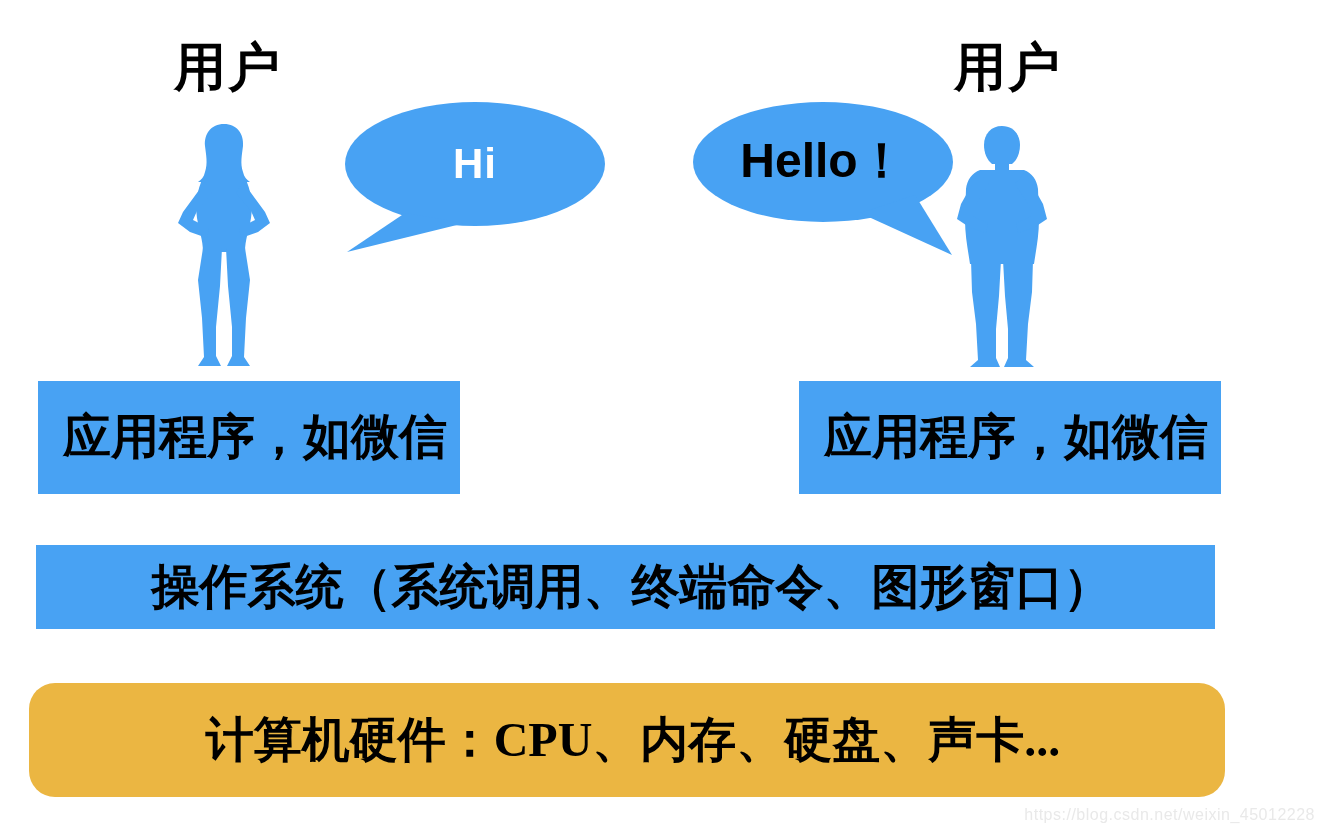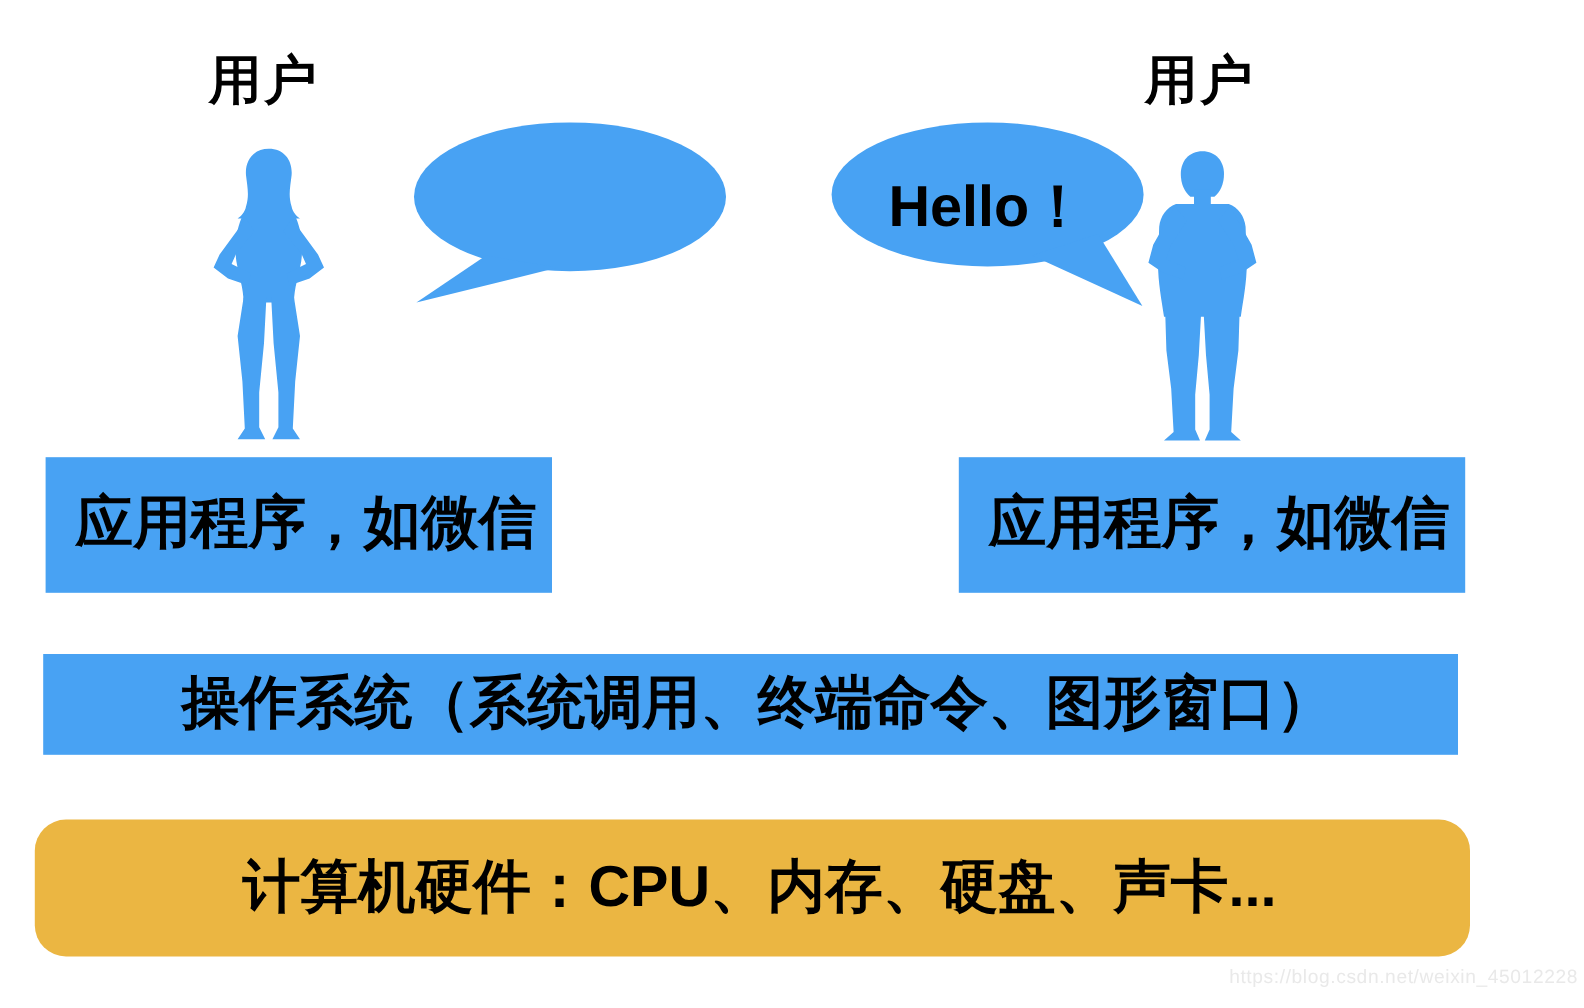--- a/index.html
+++ b/index.html
@@ -5,22 +5,22 @@
   html,body{margin:0;padding:0;background:#ffffff;}
   .canvas{
     position:relative;
     width:1320px;height:840px;
     background:#ffffff;
     overflow:hidden;
     font-family:"Liberation Sans","DejaVu Sans",sans-serif;
   }
   .abs{position:absolute;}
   .user-label{
-    font-size:44px;font-weight:800;color:#000;line-height:1;
-    letter-spacing:2px;white-space:nowrap;
+    font-size:52px;font-weight:800;color:#000;line-height:1;
+    letter-spacing:2px;white-space:nowrap;font-family:Liberation Mono, monospace;
   }
   .layer-box{
     position:absolute;
     background:#48A2F3;
     display:flex;align-items:center;justify-content:center;
     color:#000;font-weight:800;font-size:48px;line-height:1.1;
     white-space:nowrap;
     padding-left:12px;
   }
   .hw{background:#EBB642;border-radius:26px;}
@@ -64,32 +64,33 @@
       <path d="M19,136 L49,136 L47,172 L44,205 L44,234 L48,243 L18,243 L26,236 L24,200 L20,168 Z"></path>
       <path d="M51,136 L81,136 L80,168 L76,200 L74,236 L82,243 L52,243 L56,234 L56,205 L53,172 Z"></path>
     </svg>
   </div>
 
   <div class="abs" style="left:330px;top:95px;">
     <svg width="295" height="165" viewBox="0 0 295 165" fill="#48A2F3" xmlns="http://www.w3.org/2000/svg">
       <ellipse cx="145" cy="69" rx="130" ry="62"></ellipse>
       <polygon points="75,118 135,128 17,157"></polygon>
     </svg>
+    <div class="bubble-text hi-text" style="left:0;top:48px;width:290px;">Hi</div>
   </div>
 
   <div class="abs" style="left:690px;top:95px;">
     <svg width="275" height="168" viewBox="0 0 275 168" fill="#48A2F3" xmlns="http://www.w3.org/2000/svg">
       <ellipse cx="133" cy="67" rx="130" ry="60"></ellipse>
       <polygon points="170,118 225,100 262,160"></polygon>
     </svg>
-    <div class="bubble-text hello-text" style="left:0;top:54px;width:266px;">Hello！</div>
+    <div class="bubble-text hello-text" style="left:0;top:42px;width:266px;">Hello！</div>
   </div>
 
   <div class="layer-box" style="left:38px;top:381px;width:410px;height:113px;">应用程序，如微信</div>
   <div class="layer-box" style="left:799px;top:381px;width:410px;height:113px;">应用程序，如微信</div>
 
   <div class="layer-box" style="left:36px;top:545px;width:1167px;height:84px;">操作系统（系统调用、终端命令、图形窗口）</div>
 
-  <div class="layer-box hw" style="left:29px;top:683px;width:1184px;height:114px;">计算机硬件：CPU、内存、硬盘、声卡...</div>
+  <div class="layer-box hw" style="left:29px;top:683px;width:1184px;height:114px;font-family:Liberation Serif, serif;">计算机硬件：CPU、内存、硬盘、声卡...</div>
 
   <div class="watermark">https://blog.csdn.net/weixin_45012228</div>
 
 </div>
 
 </body></html>

